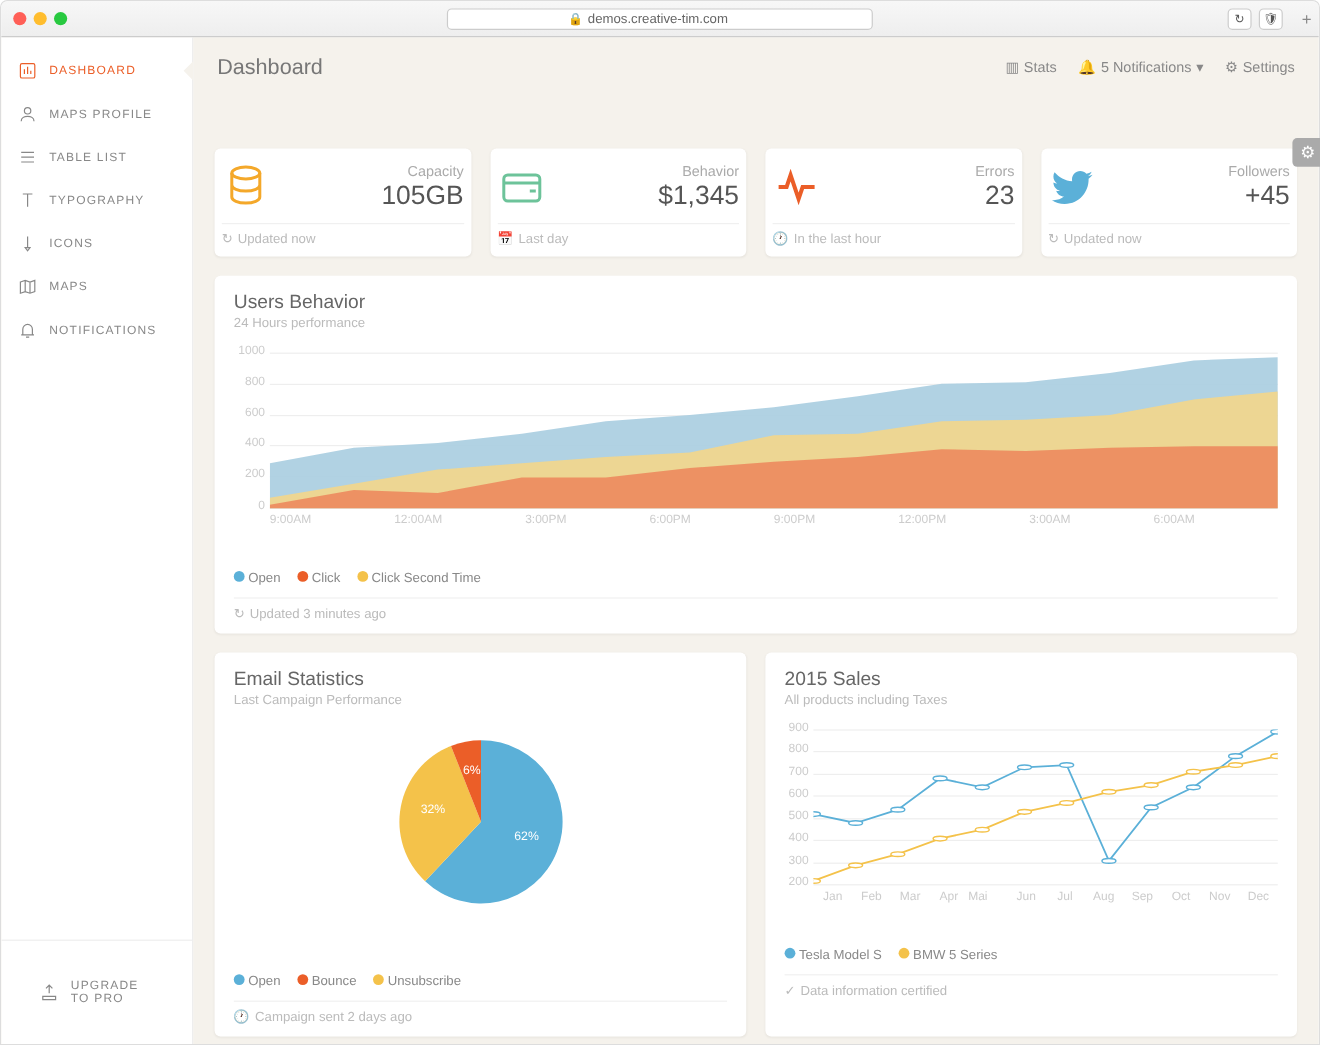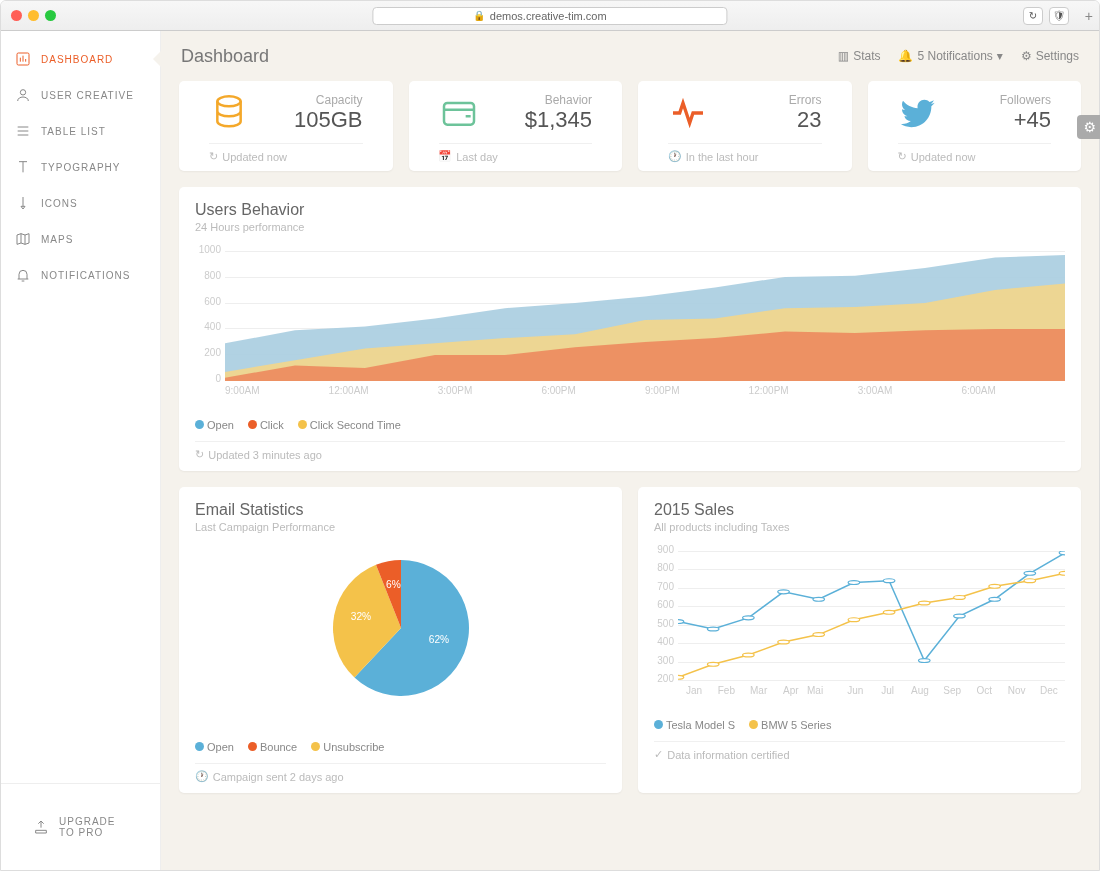--- a/index.html
+++ b/index.html
@@ -24,38 +24,38 @@
 .nav-icon { width:16px; height:16px; display:flex; align-items:center; justify-content:center;}
 .nav-icon svg { width:16px; height:16px; stroke:currentColor; fill:none; stroke-width:1.5;}
 .sidebar-footer { padding:32px; font-size:10px; letter-spacing:1px; color:#888; display:flex; gap:10px; align-items:center; border-top:1px solid #eee;}
 .main { flex:1; display:flex; flex-direction:column; overflow:hidden;}
 .topbar { height:50px; display:flex; align-items:center; padding:0 20px; justify-content:space-between;}
 .topbar-title { font-size:18px; color:#777; font-weight:300;}
 .topbar-actions { display:flex; gap:18px; font-size:12px; color:#888;}
 .topbar-act { display:flex; align-items:center; gap:4px; cursor:pointer;}
 .content { flex:1; padding:0 18px 18px; overflow:auto;}
 .stats-row { display:flex; gap:16px; margin-bottom:16px;}
-.stat-card { flex:1; background:#fff; border-radius:5px; padding:12px 30px 8px; box-shadow:0 1px 2px rgba(0,0,0,.05);}
+.stat-card { flex:1; background:#fff; border-radius:5px; padding:12px 6px 8px; box-shadow:0 1px 2px rgba(0,0,0,.05);margin-top:43px;}
 .stat-top { display:flex; justify-content:space-between; align-items:flex-start;}
 .stat-icon { width:40px; height:40px; display:flex; align-items:center; justify-content:center;}
 .stat-text { text-align:right;}
 .stat-label { font-size:12px; color:#aaa;}
 .stat-value { font-size:22px; color:#555; font-weight:300;}
 .stat-foot { border-top:1px solid #f0f0f0; margin-top:10px; padding-top:6px; font-size:11px; color:#bbb; display:flex; align-items:center; gap:4px;}
 .card { background:#fff; border-radius:5px; padding:14px 16px 10px; box-shadow:0 1px 2px rgba(0,0,0,.05);}
 .card-title { font-size:16px; color:#666; font-weight:300;}
 .card-sub { font-size:11px; color:#bbb; margin-top:2px;}
 .behavior { margin-bottom:16px;}
 .chart-area { position:relative; height:150px; margin-top:18px;}
 .y-grid { position:absolute; left:0; right:0; top:0; bottom:20px; display:flex; flex-direction:column-reverse; justify-content:space-between;}
 .y-line { height:1px; background:#eee; position:relative;}
 .y-label { position:absolute; left:-30px; top:-7px; font-size:10px; color:#ccc; width:26px; text-align:right;}
 .area-svg { position:absolute; left:0; right:0; top:0; bottom:20px; width:100%; height:130px;}
 .x-labels { position:absolute; left:0; right:0; bottom:0; height:16px; display:flex; justify-content:space-between; font-size:10px; color:#ccc;}
-.legend { margin-top:18px; display:flex; gap:14px; font-size:11px; color:#888; align-items:center;}
+.legend { margin-top:32px; display:flex; gap:14px; font-size:11px; color:#888; align-items:center;}
 .legend-dot { width:9px; height:9px; border-radius:50%; display:inline-block; margin-right:3px;}
 .card-foot { border-top:1px solid #f0f0f0; margin-top:10px; padding-top:6px; font-size:11px; color:#bbb; display:flex; align-items:center; gap:4px;}
 .bottom-row { display:flex; gap:16px;}
 .bottom-row .card { flex:1;}
 .pie-wrap { display:flex; justify-content:center; padding:10px 0;}
 .line-chart-area { position:relative; height:150px; margin-top:18px; margin-left:24px;}
 .gear-float { position:absolute; right:-2px; top:115px; background:#aaa; color:#fff; border-radius:4px 0 0 4px; padding:4px 6px; font-size:14px; z-index:10;}
 </style>
 </head>
 <body>
@@ -88,21 +88,21 @@
             </span>
           <span>DASHBOARD</span>
         </div>
         <div class="nav-item">
           <span class="nav-icon">
               <svg viewBox="0 0 24 24">
                 <circle cx="12" cy="8" r="4"></circle>
                 <path d="M4 21c0-4 4-6 8-6s8 2 8 6"></path>
               </svg>
             </span>
-          <span>USER CREATIVE</span>
+          <span>MAPS PROFILE</span>
         </div>
         <div class="nav-item">
           <span class="nav-icon">
               <svg viewBox="0 0 24 24">
                 <path d="M4 6h16M4 12h16M4 18h16"></path>
               </svg>
             </span>
           <span>TABLE LIST</span>
         </div>
         <div class="nav-item">

